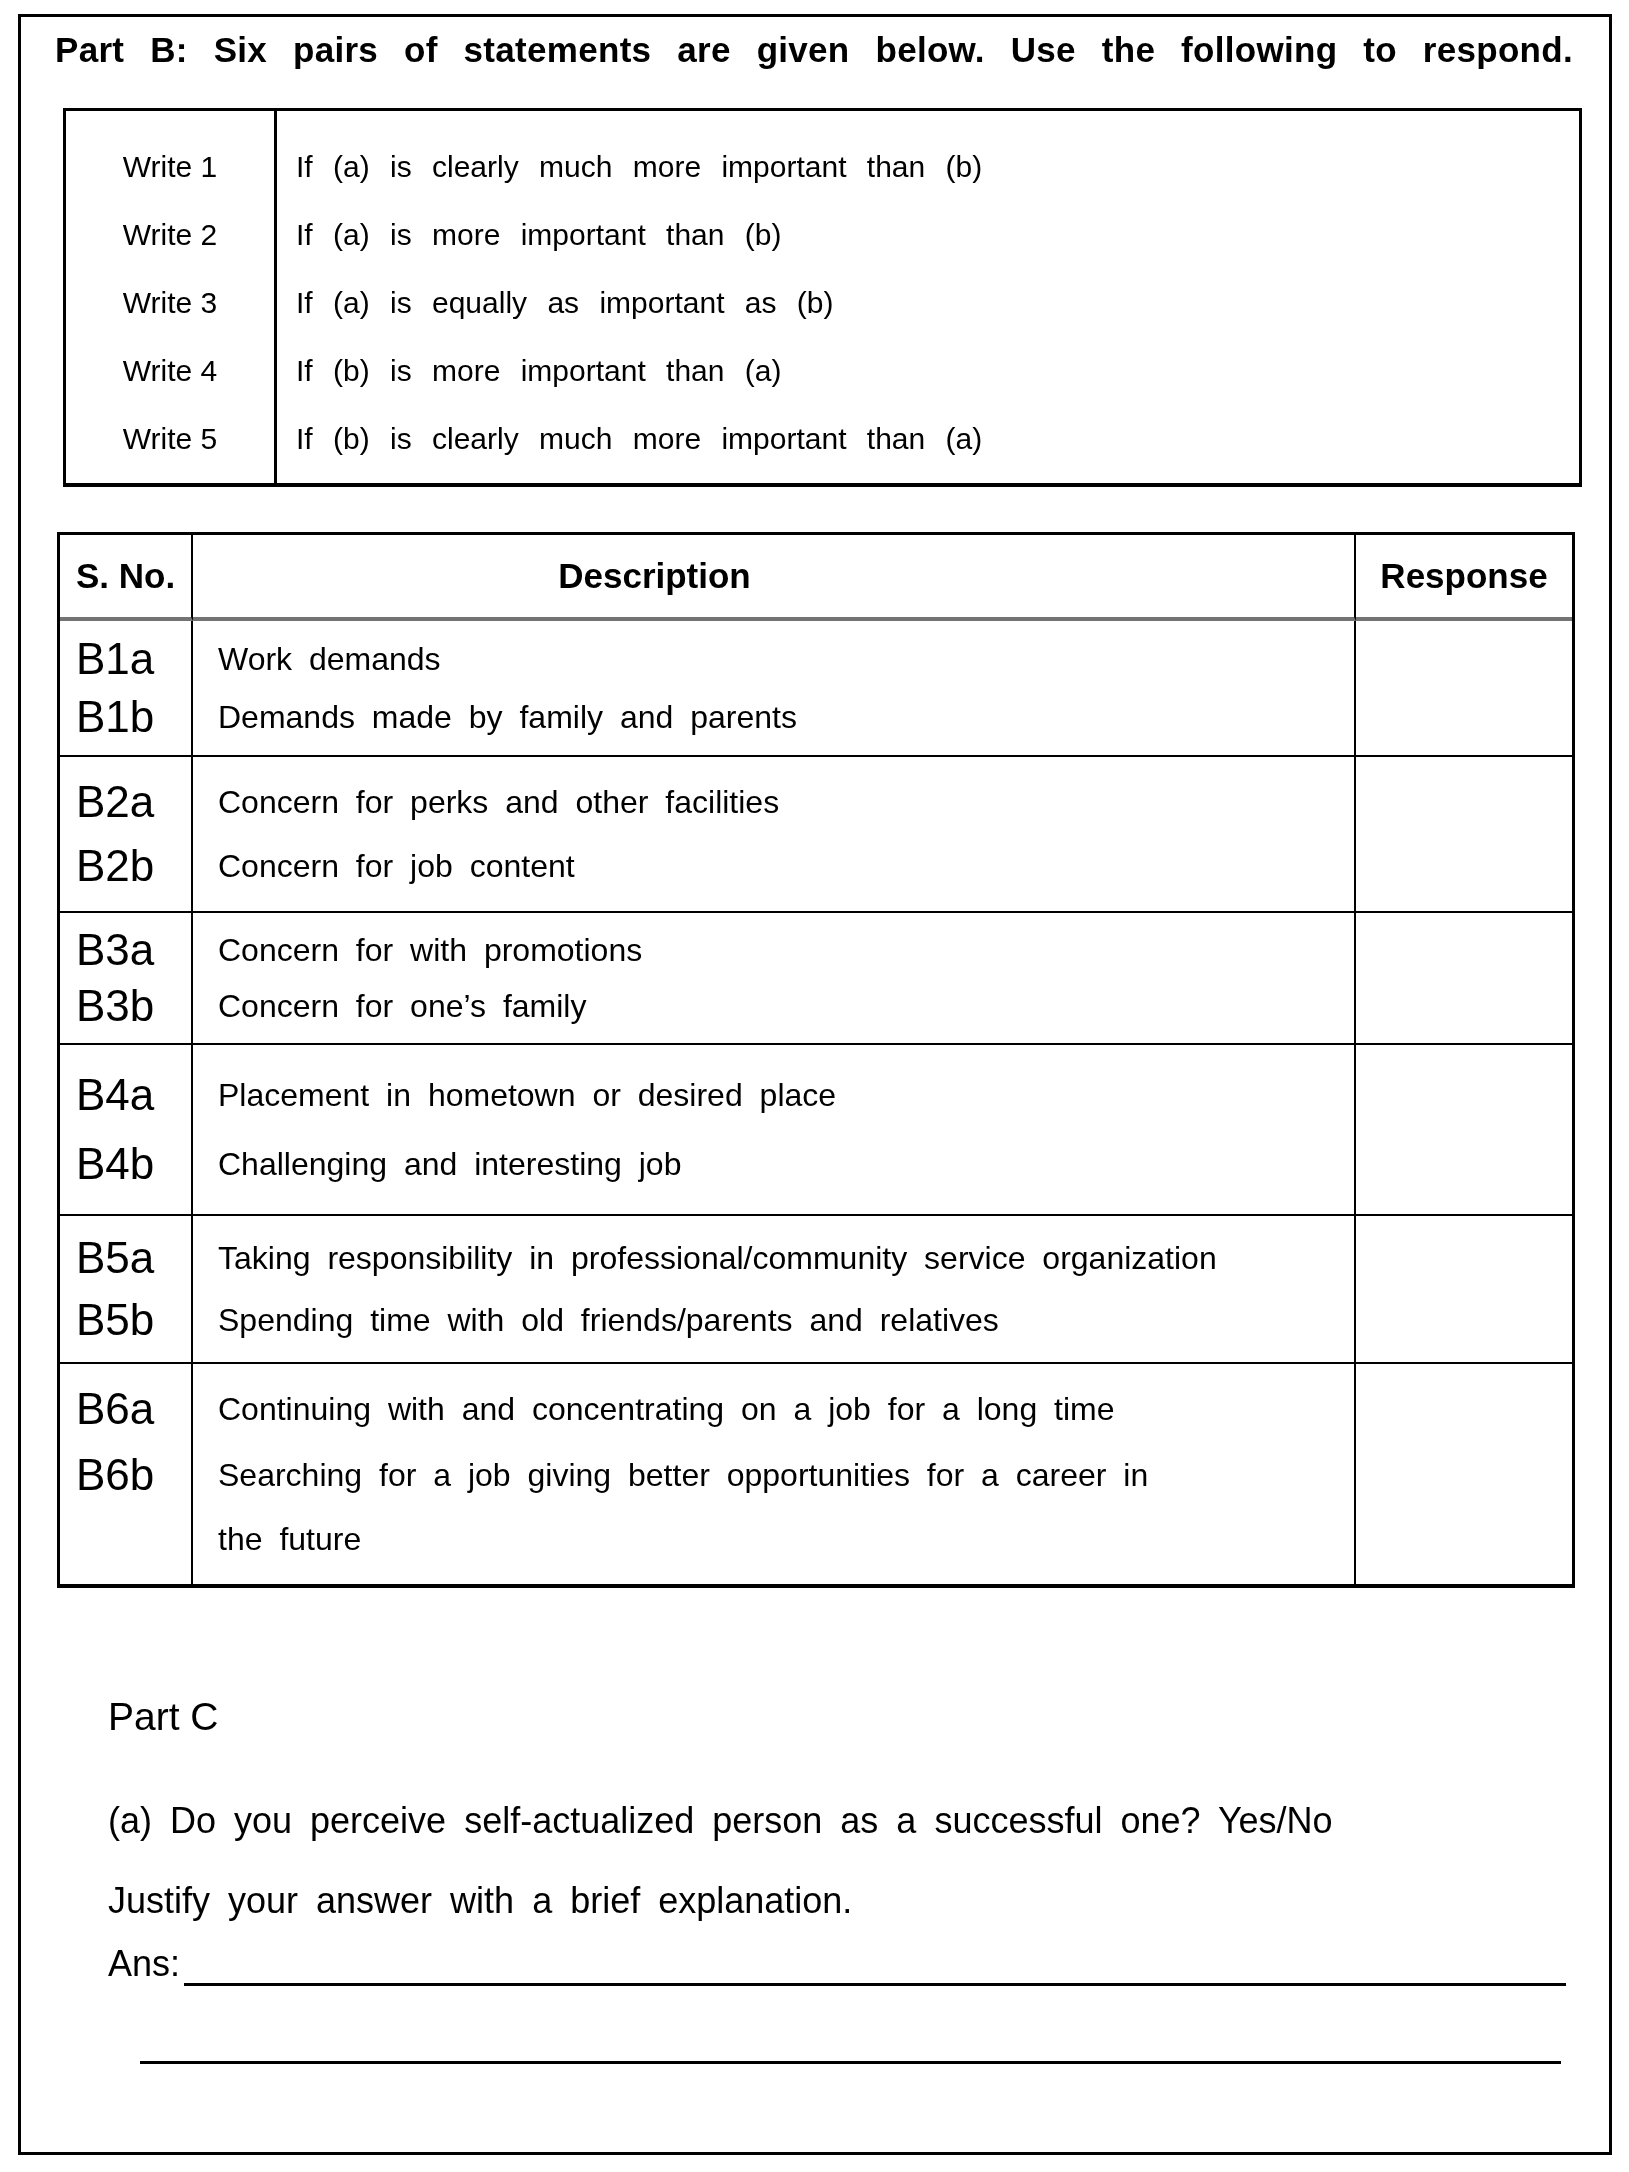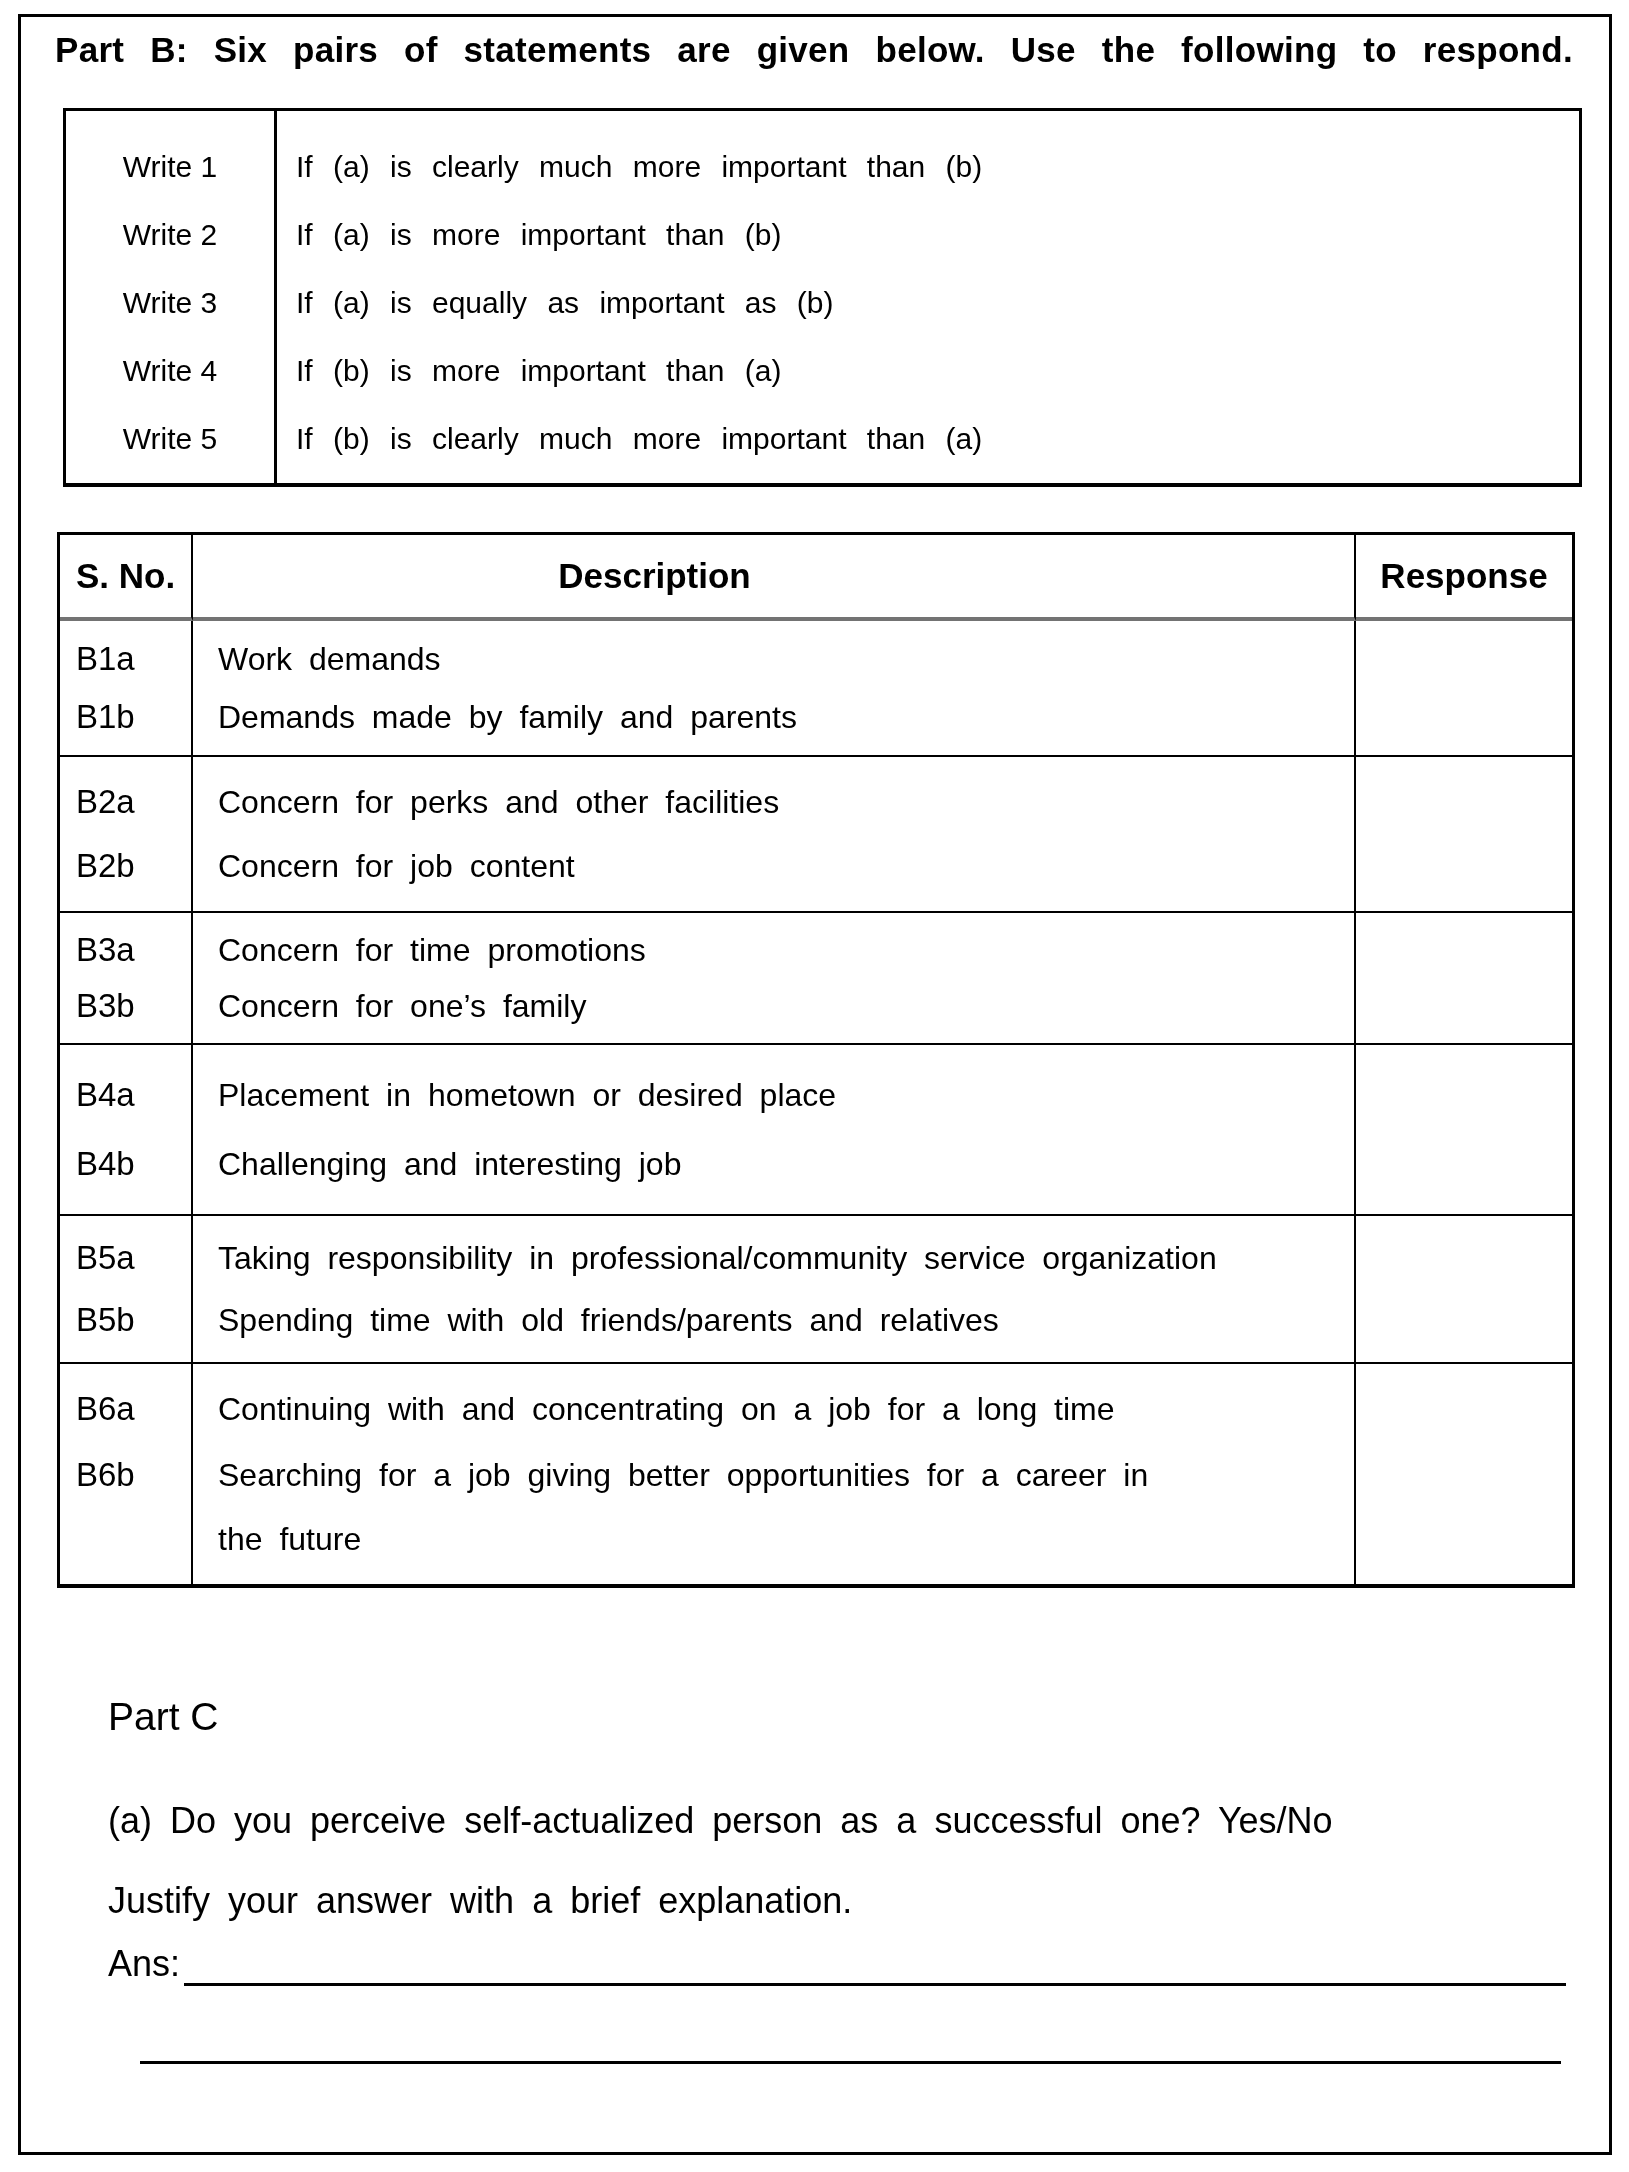--- a/index.html
+++ b/index.html
@@ -59,21 +59,21 @@
   .v1{border-right:2px solid #000;}   
   .v2{border-right:2px solid #000;}   
   .hb{border-bottom:4px solid #737373;}  
   .gb{border-bottom:2px solid #000;}  
   .th{display:flex;align-items:center;font-weight:bold;font-size:35px;}
   .th-sno{padding-left:16px;}
   .th-desc{justify-content:center;padding-right:238px;}
   .th-resp{justify-content:center;}
   .td-sno{
     display:flex;flex-direction:column;justify-content:space-evenly;
-    padding-left:16px;font-size:33px;
+    padding-left:16px;font-size:44px;
   }
   .td-desc{
     display:flex;flex-direction:column;justify-content:space-evenly;
     padding-left:25px;padding-right:12px;
     font-size:32px;word-spacing:8px;
   }
   .cell-line{height:40px;line-height:40px;}
   .tall{height:104px;}
   .cont{margin-top:24px;height:40px;line-height:40px;}
   
@@ -141,21 +141,21 @@
       <div class="cell-line">Concern for perks and other facilities</div>
       <div class="cell-line">Concern for job content</div>
     </div>
     <div class="cell gb"></div>
 
     <div class="cell td-sno v1 gb">
       <div class="cell-line">B3a</div>
       <div class="cell-line">B3b</div>
     </div>
     <div class="cell td-desc v2 gb">
-      <div class="cell-line">Concern for time promotions</div>
+      <div class="cell-line">Concern for with promotions</div>
       <div class="cell-line">Concern for one’s family</div>
     </div>
     <div class="cell gb"></div>
 
     <div class="cell td-sno v1 gb">
       <div class="cell-line">B4a</div>
       <div class="cell-line">B4b</div>
     </div>
     <div class="cell td-desc v2 gb">
       <div class="cell-line">Placement in hometown or desired place</div>

